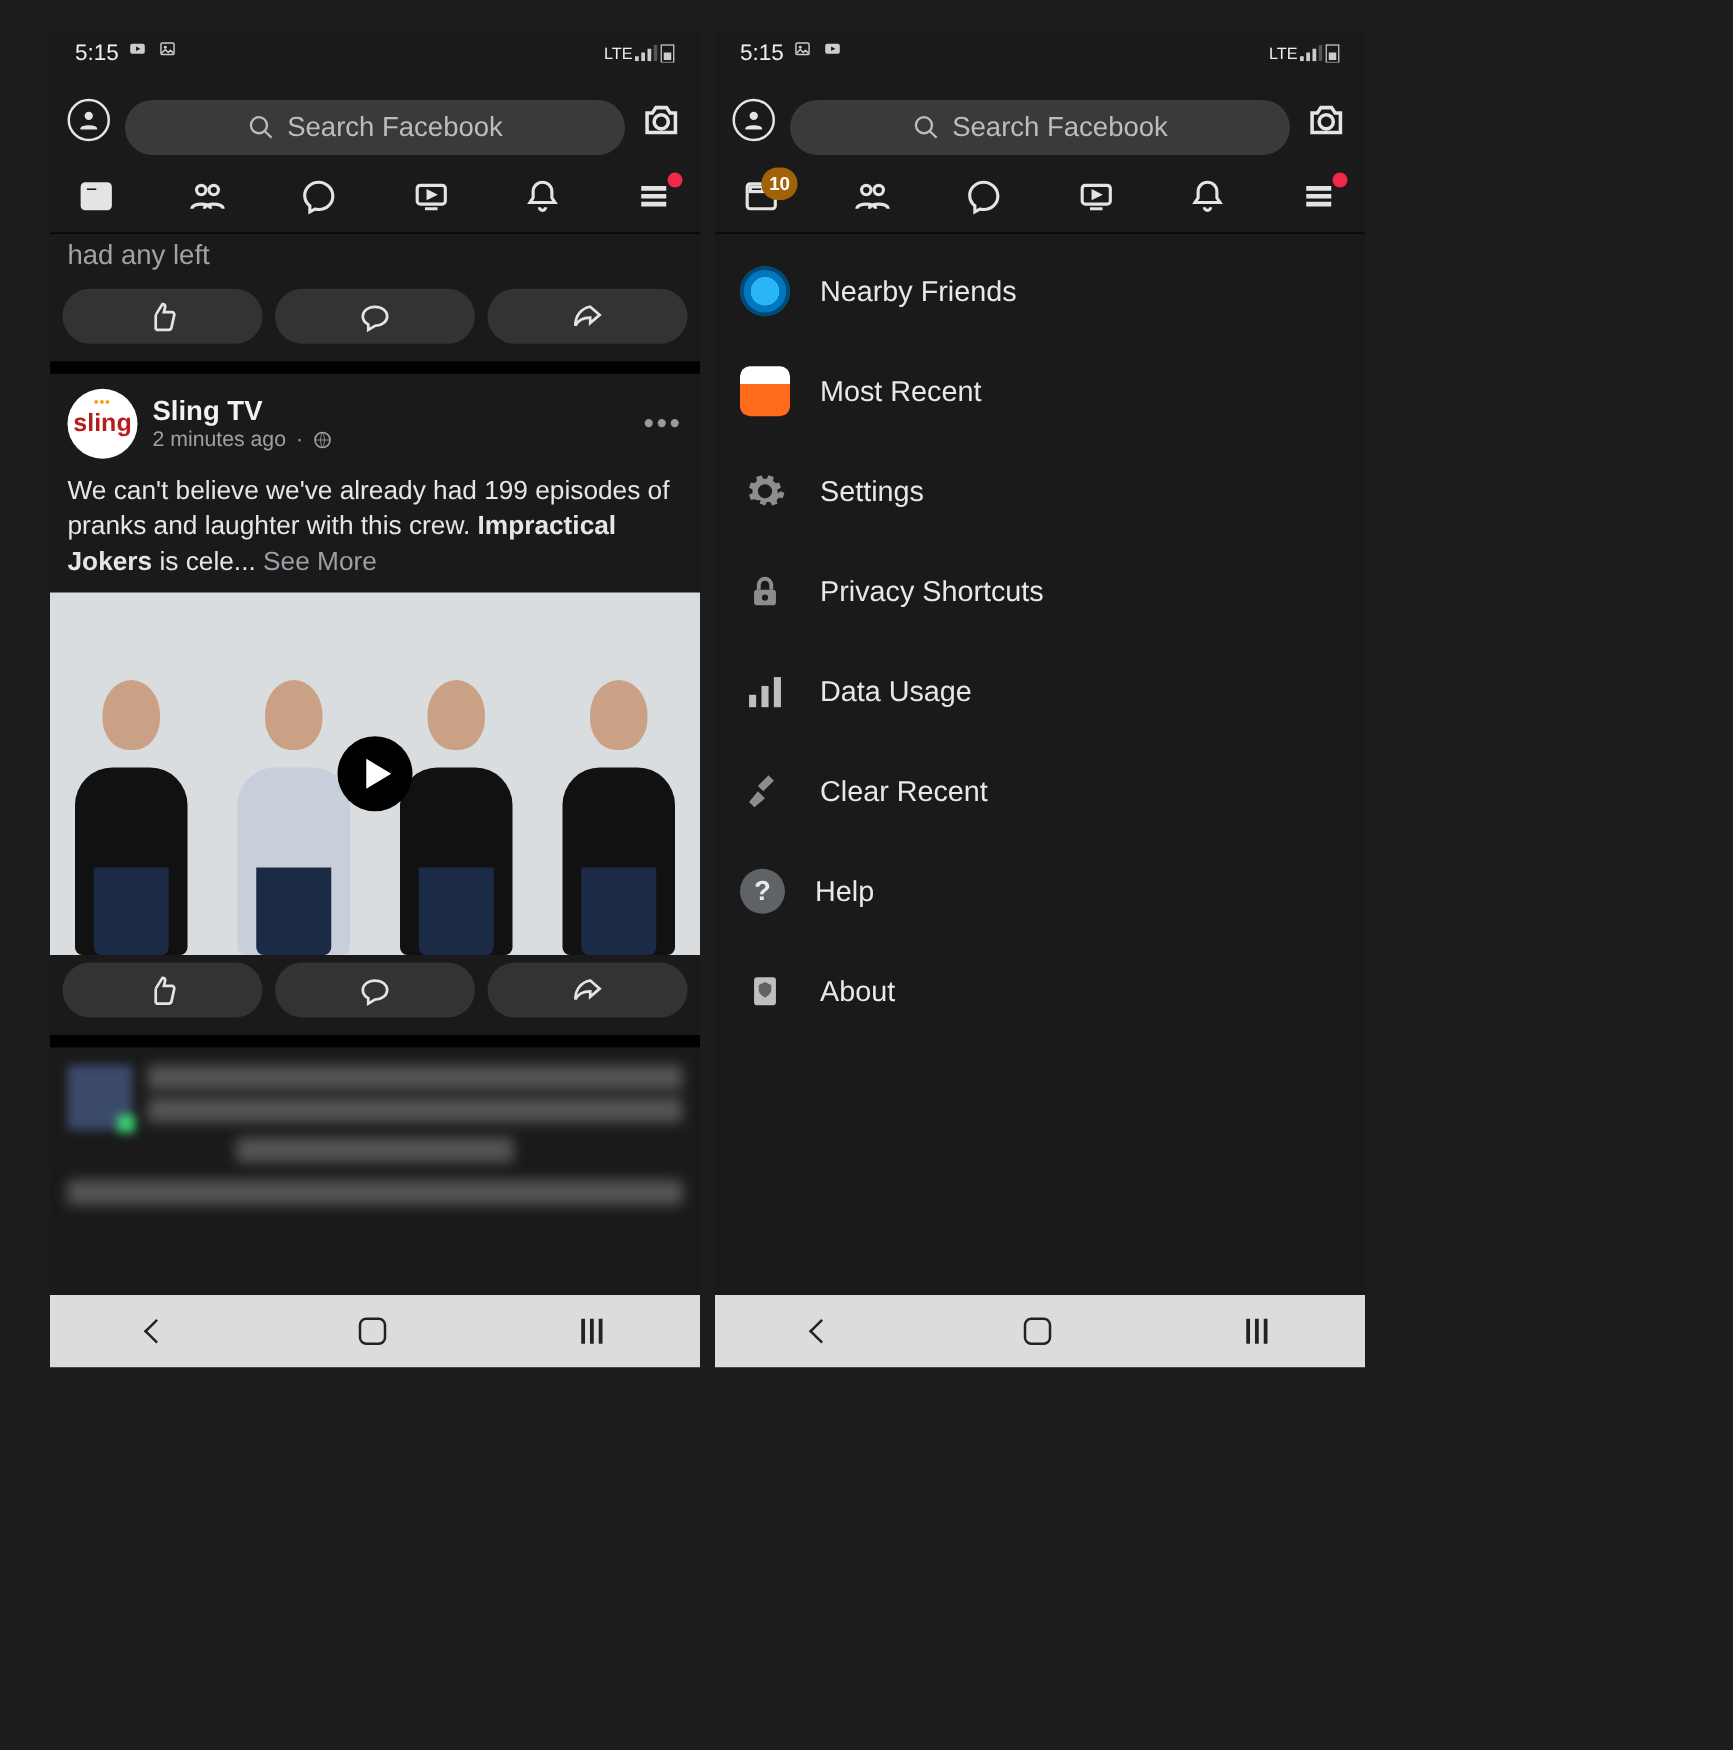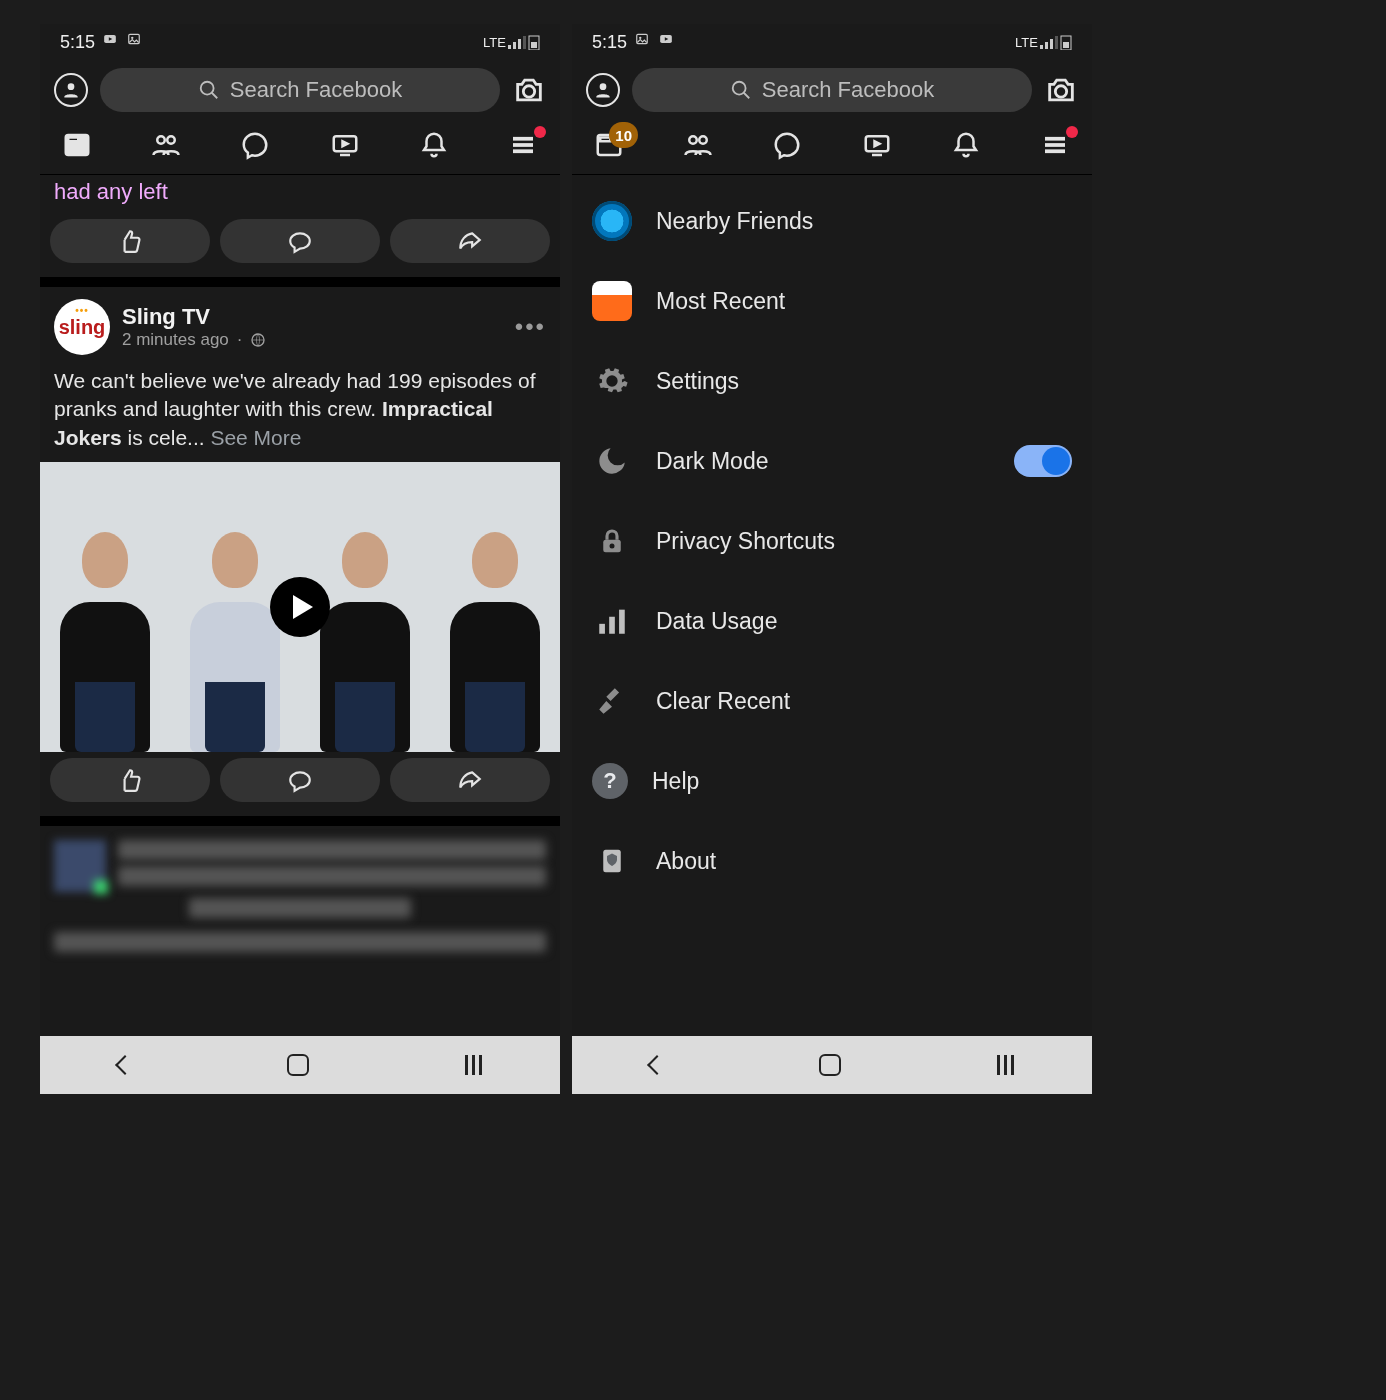--- a/index.html
+++ b/index.html
@@ -39,21 +39,21 @@
     padding: 8px 14px;
   }
   .avatar-circle {
     width:34px; height:34px; border:2.5px solid #e4e4e4; border-radius:50%;
     display:flex; align-items:center; justify-content:center;
   }
   .avatar-circle svg { width:20px; height:20px; }
   .search-pill {
     flex:1; height:44px; background:#3a3a3a; border-radius:22px;
     display:flex; align-items:center; justify-content:center; gap:10px;
-    color:#bdbdbd; font-size:22px;
+    color:#bdbdbd; font-size:22px;margin-top:12px;
   }
   .camera-btn { width:34px; height:34px; }
   
   .tabs {
     display:flex; justify-content:space-between;
     padding: 10px 20px 14px; border-bottom:1px solid #000;
   }
   .tab { position:relative; width:34px; height:30px; display:flex; align-items:center; justify-content:center; }
   .tab svg { width:30px; height:30px; stroke:#e4e4e4; fill:none; stroke-width:2; }
   .tab.active svg { fill:#e4e4e4; }
@@ -63,21 +63,21 @@
   }
   .red-badge {
     position:absolute; top:-8px; right:-12px;
     min-width:26px; height:26px; background:#a16207; border-radius:13px;
     color:#fff; font-size:15px; font-weight:600;
     display:flex; align-items:center; justify-content:center;
     padding:0 6px;
   }
   
   .feed { flex:1; overflow:hidden; }
-  .remnant { padding:4px 14px 8px; font-size:22px; color:#f0abfc; }
+  .remnant { padding:4px 14px 8px; font-size:22px; color:#a3a3a3; }
   .action-row { display:flex; gap:10px; padding:6px 10px 14px; }
   .action-btn {
     flex:1; height:44px; background:#333; border-radius:22px;
     display:flex; align-items:center; justify-content:center;
   }
   .action-btn svg { width:26px; height:26px; stroke:#e4e4e4; fill:none; stroke-width:2; }
   .post-gap { height:10px; background:#000; }
   .post-head { display:flex; align-items:center; gap:12px; padding:12px 14px 6px; }
   .post-pic {
     width:56px; height:56px; border-radius:50%; background:#fff;
@@ -461,29 +461,20 @@
     </div>
     <div class="menu-item">
       <div class="menu-icon mi-gear">
           <svg width="34" height="34" viewBox="0 0 24 24" fill="#8d8d8d">
             <path d="M12 8a4 4 0 100 8 4 4 0 000-8zm9 4l2 1-1 3-2-.5a8 8 0 01-1.5 1.5l.5 2-3 1-1-2a8 8 0 01-2 0l-1 2-3-1 .5-2A8 8 0 016 16.5L4 17l-1-3 2-1a8 8 0 010-2l-2-1 1-3 2 .5A8 8 0 017.5 6L7 4l3-1 1 2a8 8 0 012 0l1-2 3 1-.5 2A8 8 0 0118 7.5l2-.5 1 3-2 1a8 8 0 010 2z"></path>
           </svg>
         </div>
       <span class="menu-label">Settings</span>
     </div>
     <div class="menu-item">
-      <div class="menu-icon mi-moon">
-          <svg width="34" height="34" viewBox="0 0 24 24" fill="#8d8d8d">
-            <path d="M21 13A9 9 0 1111 3a7 7 0 0010 10z"></path>
-          </svg>
-        </div>
-      <span class="menu-label">Dark Mode</span>
-      <div class="toggle"></div>
-    </div>
-    <div class="menu-item">
       <div class="menu-icon mi-lock">
           <svg width="30" height="34" viewBox="0 0 24 24" fill="#8d8d8d">
             <rect x="5" y="11" width="14" height="10" rx="2"></rect>
             <path d="M8 11V8a4 4 0 018 0v3" fill="none" stroke="#8d8d8d" stroke-width="2.5"></path>
             <circle cx="12" cy="16" r="2" fill="#1a1a1a"></circle>
           </svg>
         </div>
       <span class="menu-label">Privacy Shortcuts</span>
     </div>
     <div class="menu-item">

